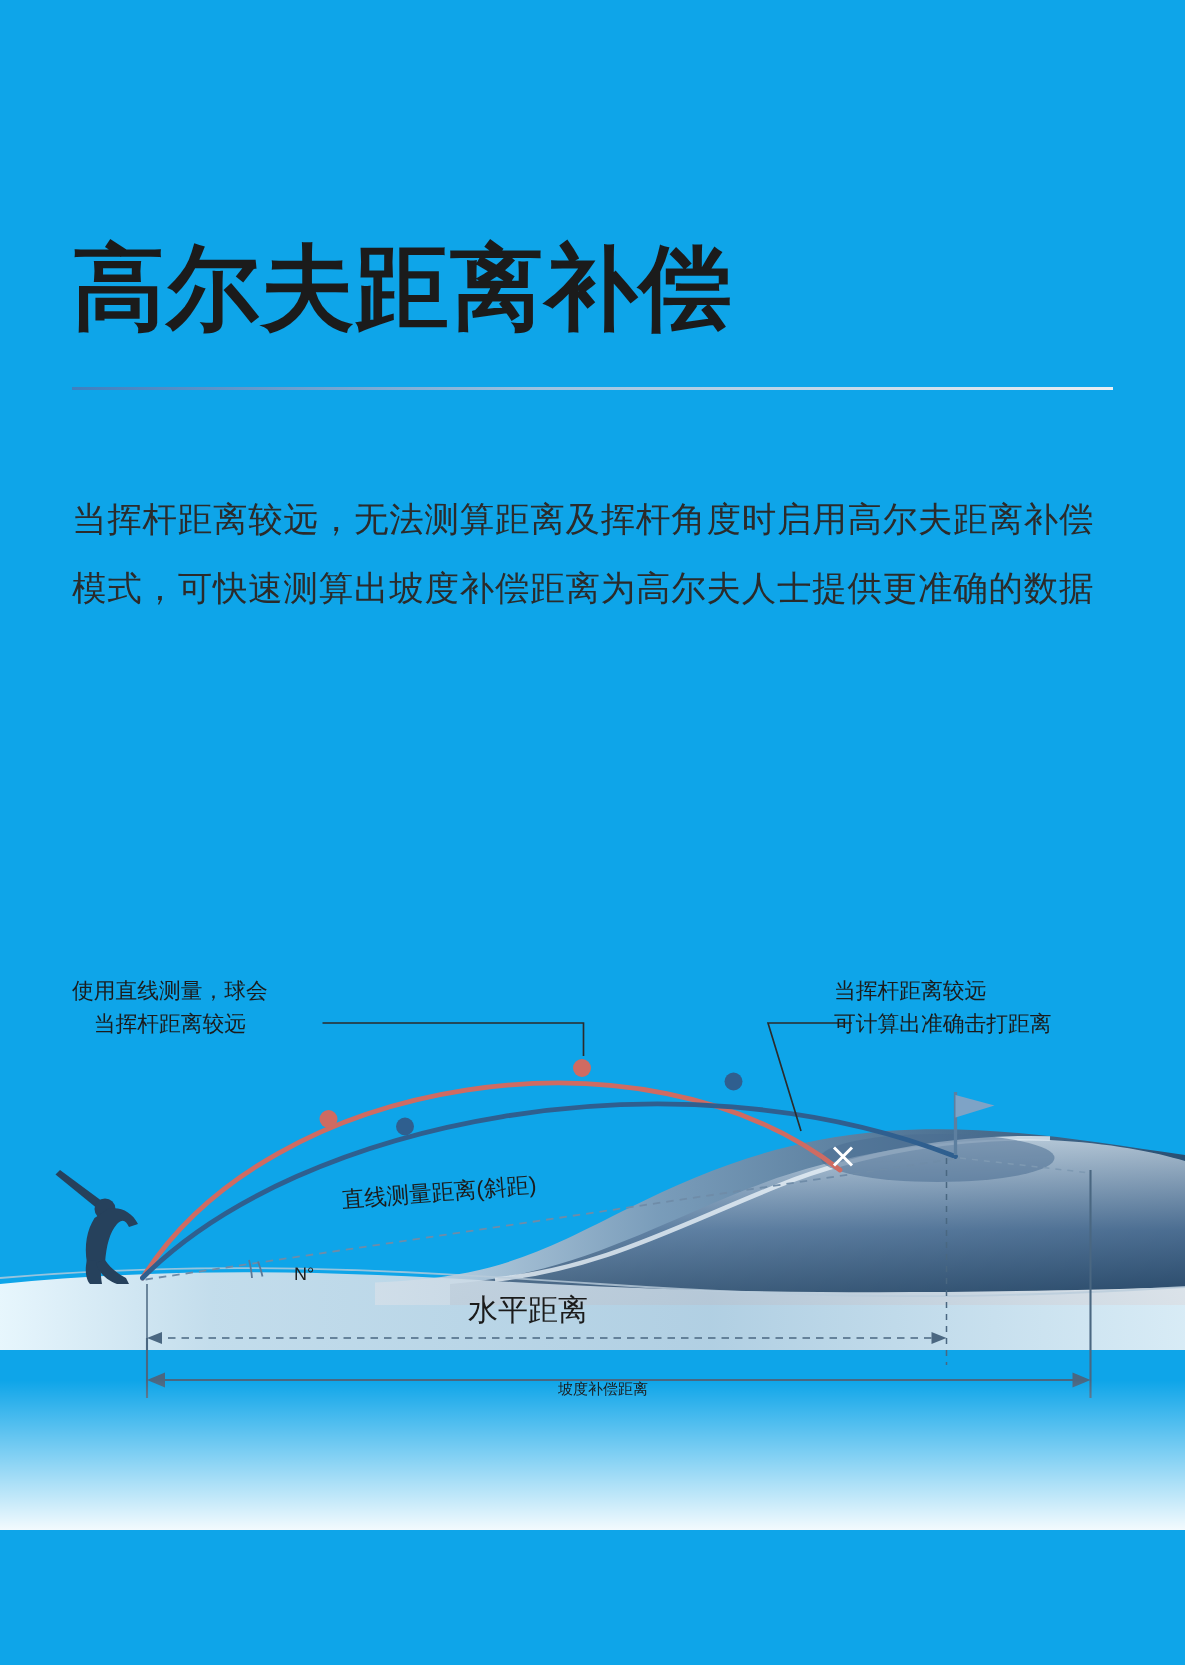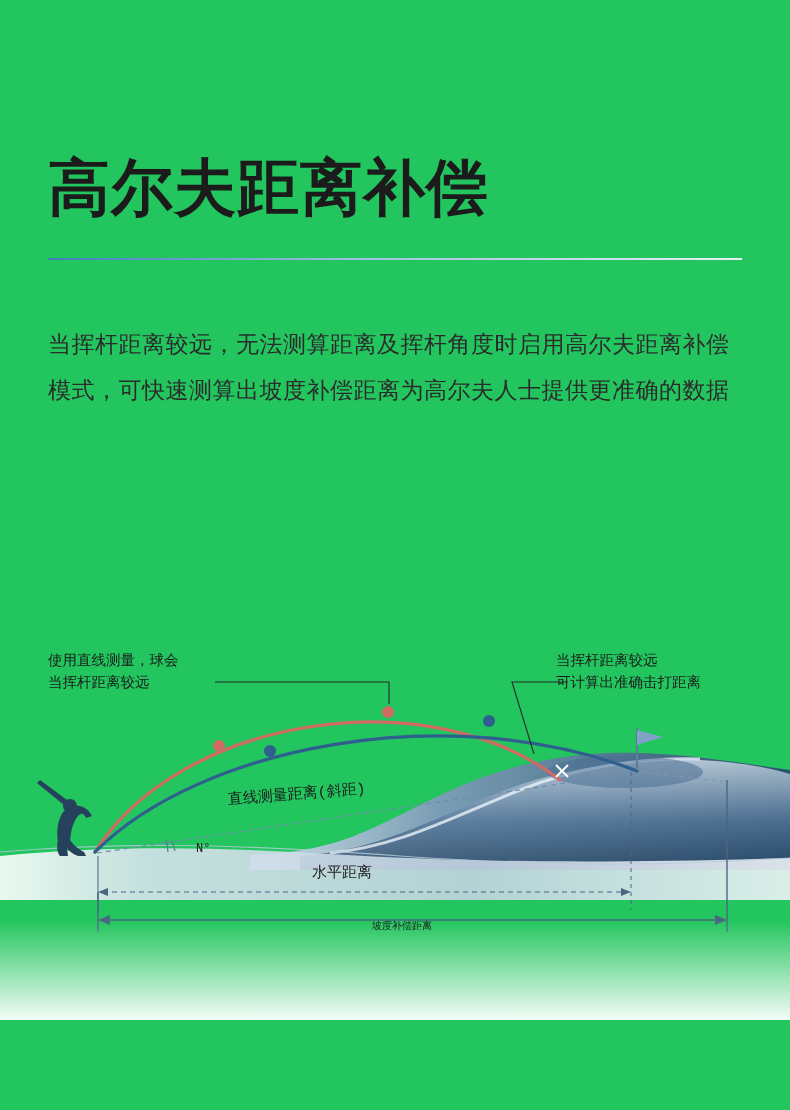--- a/index.html
+++ b/index.html
@@ -13,22 +13,21 @@
     font-family: "Liberation Sans", sans-serif;
     color: #222;
     overflow: hidden;
     position: relative;
   }
 
   .page {
     position: relative;
     width: 790px;
     height: 1110px;
-    background: #22c55e;
-    font-family: Liberation Mono, monospace;
+    background: #0ea5e9;
   }
 
   
   .headline {
     position: absolute;
     left: 48px;
     top: 118px;
     font-size: 62px;
     font-weight: bold;
     letter-spacing: 1px;
@@ -74,20 +73,21 @@
     position: absolute;
     font-size: 14.5px;
     color: #1b1b1b;
     line-height: 22px;
     white-space: nowrap;
   }
 
   .anno-left {
     left: 48px;
     top: 30px;
+    text-align: center;
   }
   .anno-right {
     left: 556px;
     top: 30px;
     text-align: left;
   }
 
   .label-slope {
     left: 228px;
     top: 170px;
@@ -96,21 +96,21 @@
     transform-origin: left center;
   }
   .label-angle {
     left: 196px;
     top: 218px;
     font-size: 12px;
   }
   .label-horizontal {
     left: 312px;
     top: 243px;
-    font-size: 15px;
+    font-size: 20px;
   }
   .label-compensated {
     left: 372px;
     top: 296px;
     font-size: 10px;
   }
 </style>
 </head>
 <body>
 

